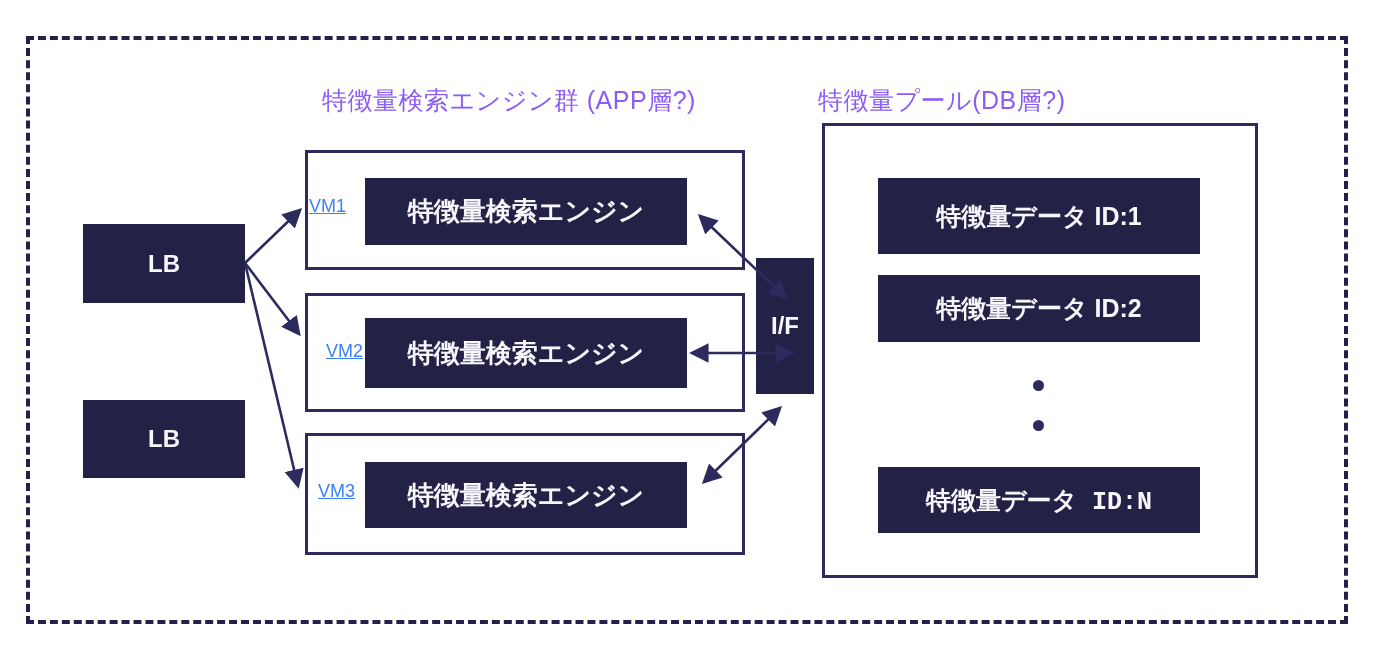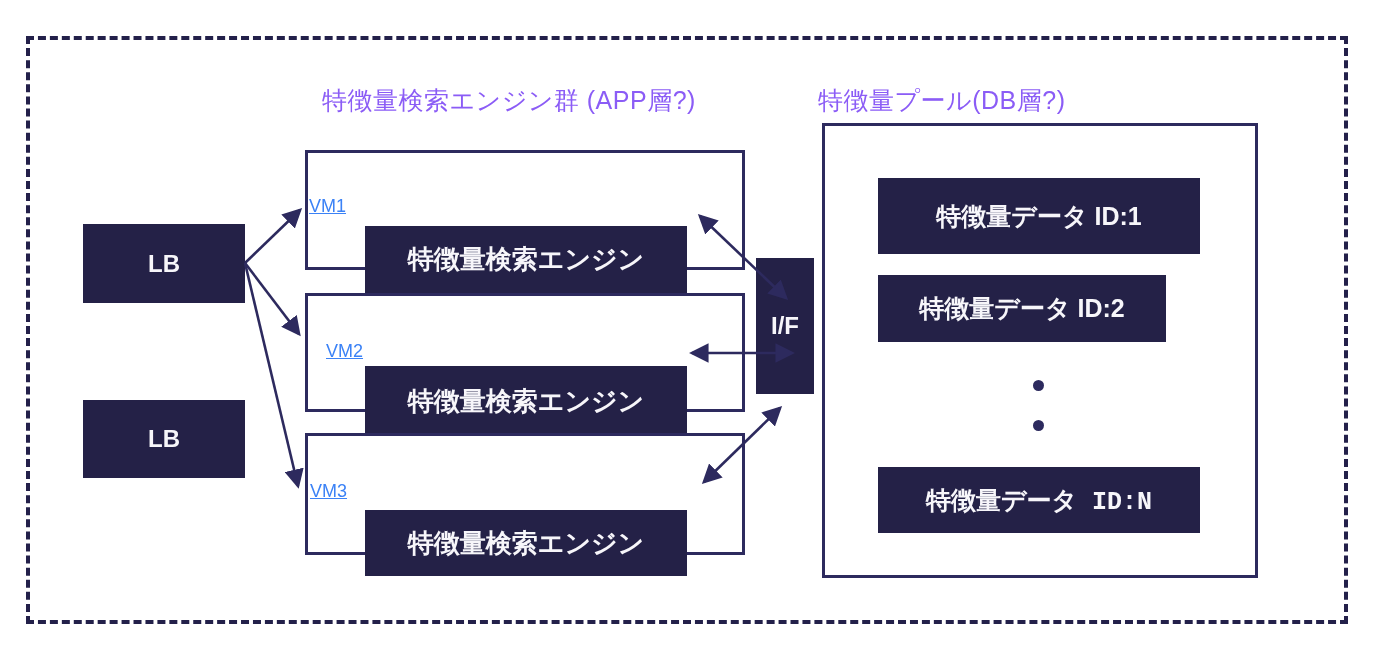--- a/index.html
+++ b/index.html
@@ -19,21 +19,21 @@
     background:#242147;color:#f7f6fa;font-weight:bold;
     display:flex;align-items:center;justify-content:center;white-space:nowrap;
   }
   .outline-box{
     background:#ffffff;border:3px solid #2d2a5e;
   }
   .vm-label{
     font-size:18px;color:#3b82f6;white-space:nowrap;text-decoration:underline;
   }
   .lb{font-size:24px;}
-  .engine{font-size:26px;margin-top:48px;}
+  .engine{font-size:26px;}
   .data-box{font-size:25px;}
   .if-box{font-size:24px;}
   .dot{
     width:11px;height:11px;border-radius:50%;background:#2d2a5e;
     display:inline-block;overflow:hidden;color:transparent;
   }
   svg.arrows{position:absolute;left:0;top:0;pointer-events:none;}
 </style>
 </head>
 <body>
@@ -48,26 +48,26 @@
 
 <div class="abs outline-box" style="left:305px;top:150px;width:440px;height:120px;"></div>
 <div class="abs vm-label" style="left:309px;top:196px;">VM1</div>
 <div class="abs dark-box engine" style="left:365px;top:178px;width:322px;height:67px;">特徴量検索エンジン</div>
 
 <div class="abs outline-box" style="left:305px;top:293px;width:440px;height:119px;"></div>
 <div class="abs vm-label" style="left:309px;top:341px;margin-left:17px;">VM2</div>
 <div class="abs dark-box engine" style="left:365px;top:318px;width:322px;height:70px;">特徴量検索エンジン</div>
 
 <div class="abs outline-box" style="left:305px;top:433px;width:440px;height:122px;"></div>
-<div class="abs vm-label" style="left:310px;top:481px;">VM3</div>
+<div class="abs vm-label" style="left:318px;top:481px;">VM3</div>
 <div class="abs dark-box engine" style="left:365px;top:462px;width:322px;height:66px;">特徴量検索エンジン</div>
 
 <div class="abs outline-box" style="left:822px;top:123px;width:436px;height:455px;"></div>
 <div class="abs dark-box data-box" style="left:878px;top:178px;width:322px;height:76px;">特徴量データ ID:1</div>
-<div class="abs dark-box data-box" style="left:878px;top:275px;width:288px;height:67px;">特徴量データ ID:2</div>
+<div class="abs dark-box data-box" style="left:878px;top:275px;width:322px;height:67px;">特徴量データ ID:2</div>
 <span class="abs dot" style="left:1033px;top:380px;">•</span>
 <span class="abs dot" style="left:1033px;top:420px;">•</span>
 <div class="abs dark-box data-box" style="left:878px;top:467px;width:322px;height:66px;font-family:Liberation Mono, monospace;">特徴量データ ID:N</div>
 
 <div class="abs dark-box if-box" style="left:756px;top:258px;width:58px;height:136px;">I/F</div>
 
 <svg class="arrows" width="1380" height="648" viewBox="0 0 1380 648">
   <defs>
     <marker id="ah" viewBox="0 0 10 10" refX="8.5" refY="5" markerWidth="7.5" markerHeight="7.5" orient="auto-start-reverse">
       <path d="M0,0 L10,5 L0,10 z" fill="#2d2a5e"></path>

